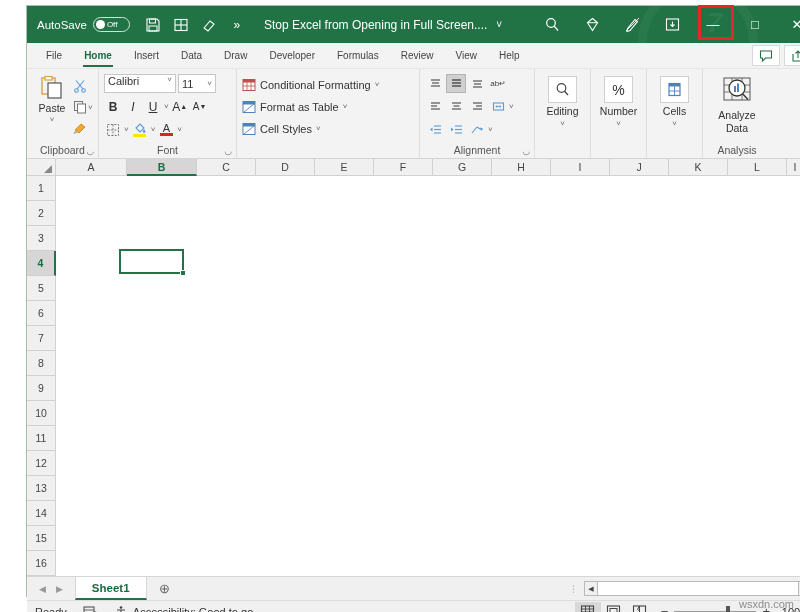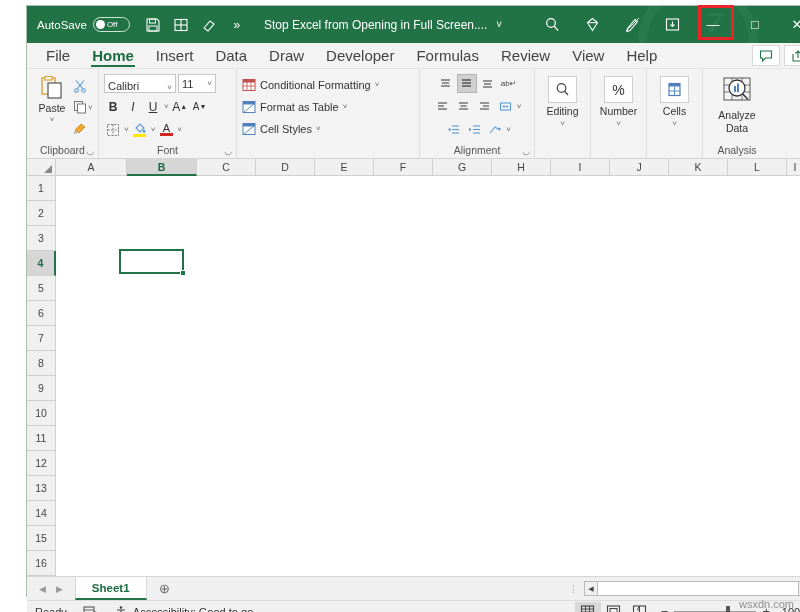--- a/index.html
+++ b/index.html
@@ -103,21 +103,21 @@
   .ribbon-tabs {
     height: 26px; background: #f3f3f3;
     display: flex; align-items: stretch;
     flex: 0 0 auto;
     padding-left: 8px;
     border-bottom: 1px solid #e6e6e6;
   }
   .rtab {
     padding: 0 11px;
     display: flex; align-items: center;
-    font-size: 15px; color: #444444;
+    font-size: 10px; color: #444444;
     position: relative;
   }
   .rtab.active { color: #1b6b42; font-weight: bold; }
   .rtab.active::after {
     content: ""; position: absolute;
     left: 10px; right: 10px; bottom: 1px; height: 2px;
     background: #217346;
   }
   .rtab-spacer { flex: 1 1 auto; }
   .rtab-icon {
@@ -161,21 +161,21 @@
   .mini-col { display: flex; flex-direction: column; gap: 3px; padding-top: 4px; margin-left: 1px; }
   .mini-btn { display: flex; align-items: center; gap: 1px; height: 18px; }
   .caret { font-size: 8px; color: #666666; }
 
   
   .g-font { width: 138px; }
   .font-row { display: flex; align-items: center; gap: 2px; height: 21px; }
   .font-name {
     width: 72px; height: 19px; background: #ffffff;
     border: 1px solid #c6c6c6; font-size: 11px; color: #333333;
-    display: flex; align-items: flex-end; padding: 0 3px;
+    display: flex; align-items: flex-start; padding: 0 3px;
     justify-content: space-between;
   }
   .font-size {
     width: 38px; height: 19px; background: #ffffff;
     border: 1px solid #c6c6c6; font-size: 11px; color: #333333;
     display: flex; align-items: center; padding: 0 3px;
     justify-content: space-between;
   }
   .fbtn {
     min-width: 18px; height: 19px;
@@ -549,21 +549,21 @@
                 <rect x="1" y="1.5" width="12" height="3" fill="#4f81bd"></rect>
                 <line x1="2" y1="12" x2="12" y2="4" stroke="#4f81bd" stroke-width="0.9"></line>
               </svg>
             <span>Cell Styles</span>
             <span class="caret">˅</span>
           </span>
         </div>
       </div>
 
       <div class="rgroup g-align">
-        <div class="rgroup-body" style="flex-direction:column;gap:2px;align-items:center;">
+        <div class="rgroup-body" style="flex-direction:column;gap:2px;">
           <div class="align-row">
             <span class="abtn">
                 <svg width="13" height="13" viewBox="0 0 13 13">
                   <line x1="2" y1="3" x2="11" y2="3" stroke="#555" stroke-width="1.2"></line>
                   <line x1="3" y1="6" x2="10" y2="6" stroke="#555" stroke-width="1.2"></line>
                   <line x1="2" y1="9" x2="11" y2="9" stroke="#555" stroke-width="1.2"></line>
                 </svg>
               </span>
             <span class="abtn sel">
                 <svg width="13" height="13" viewBox="0 0 13 13">

